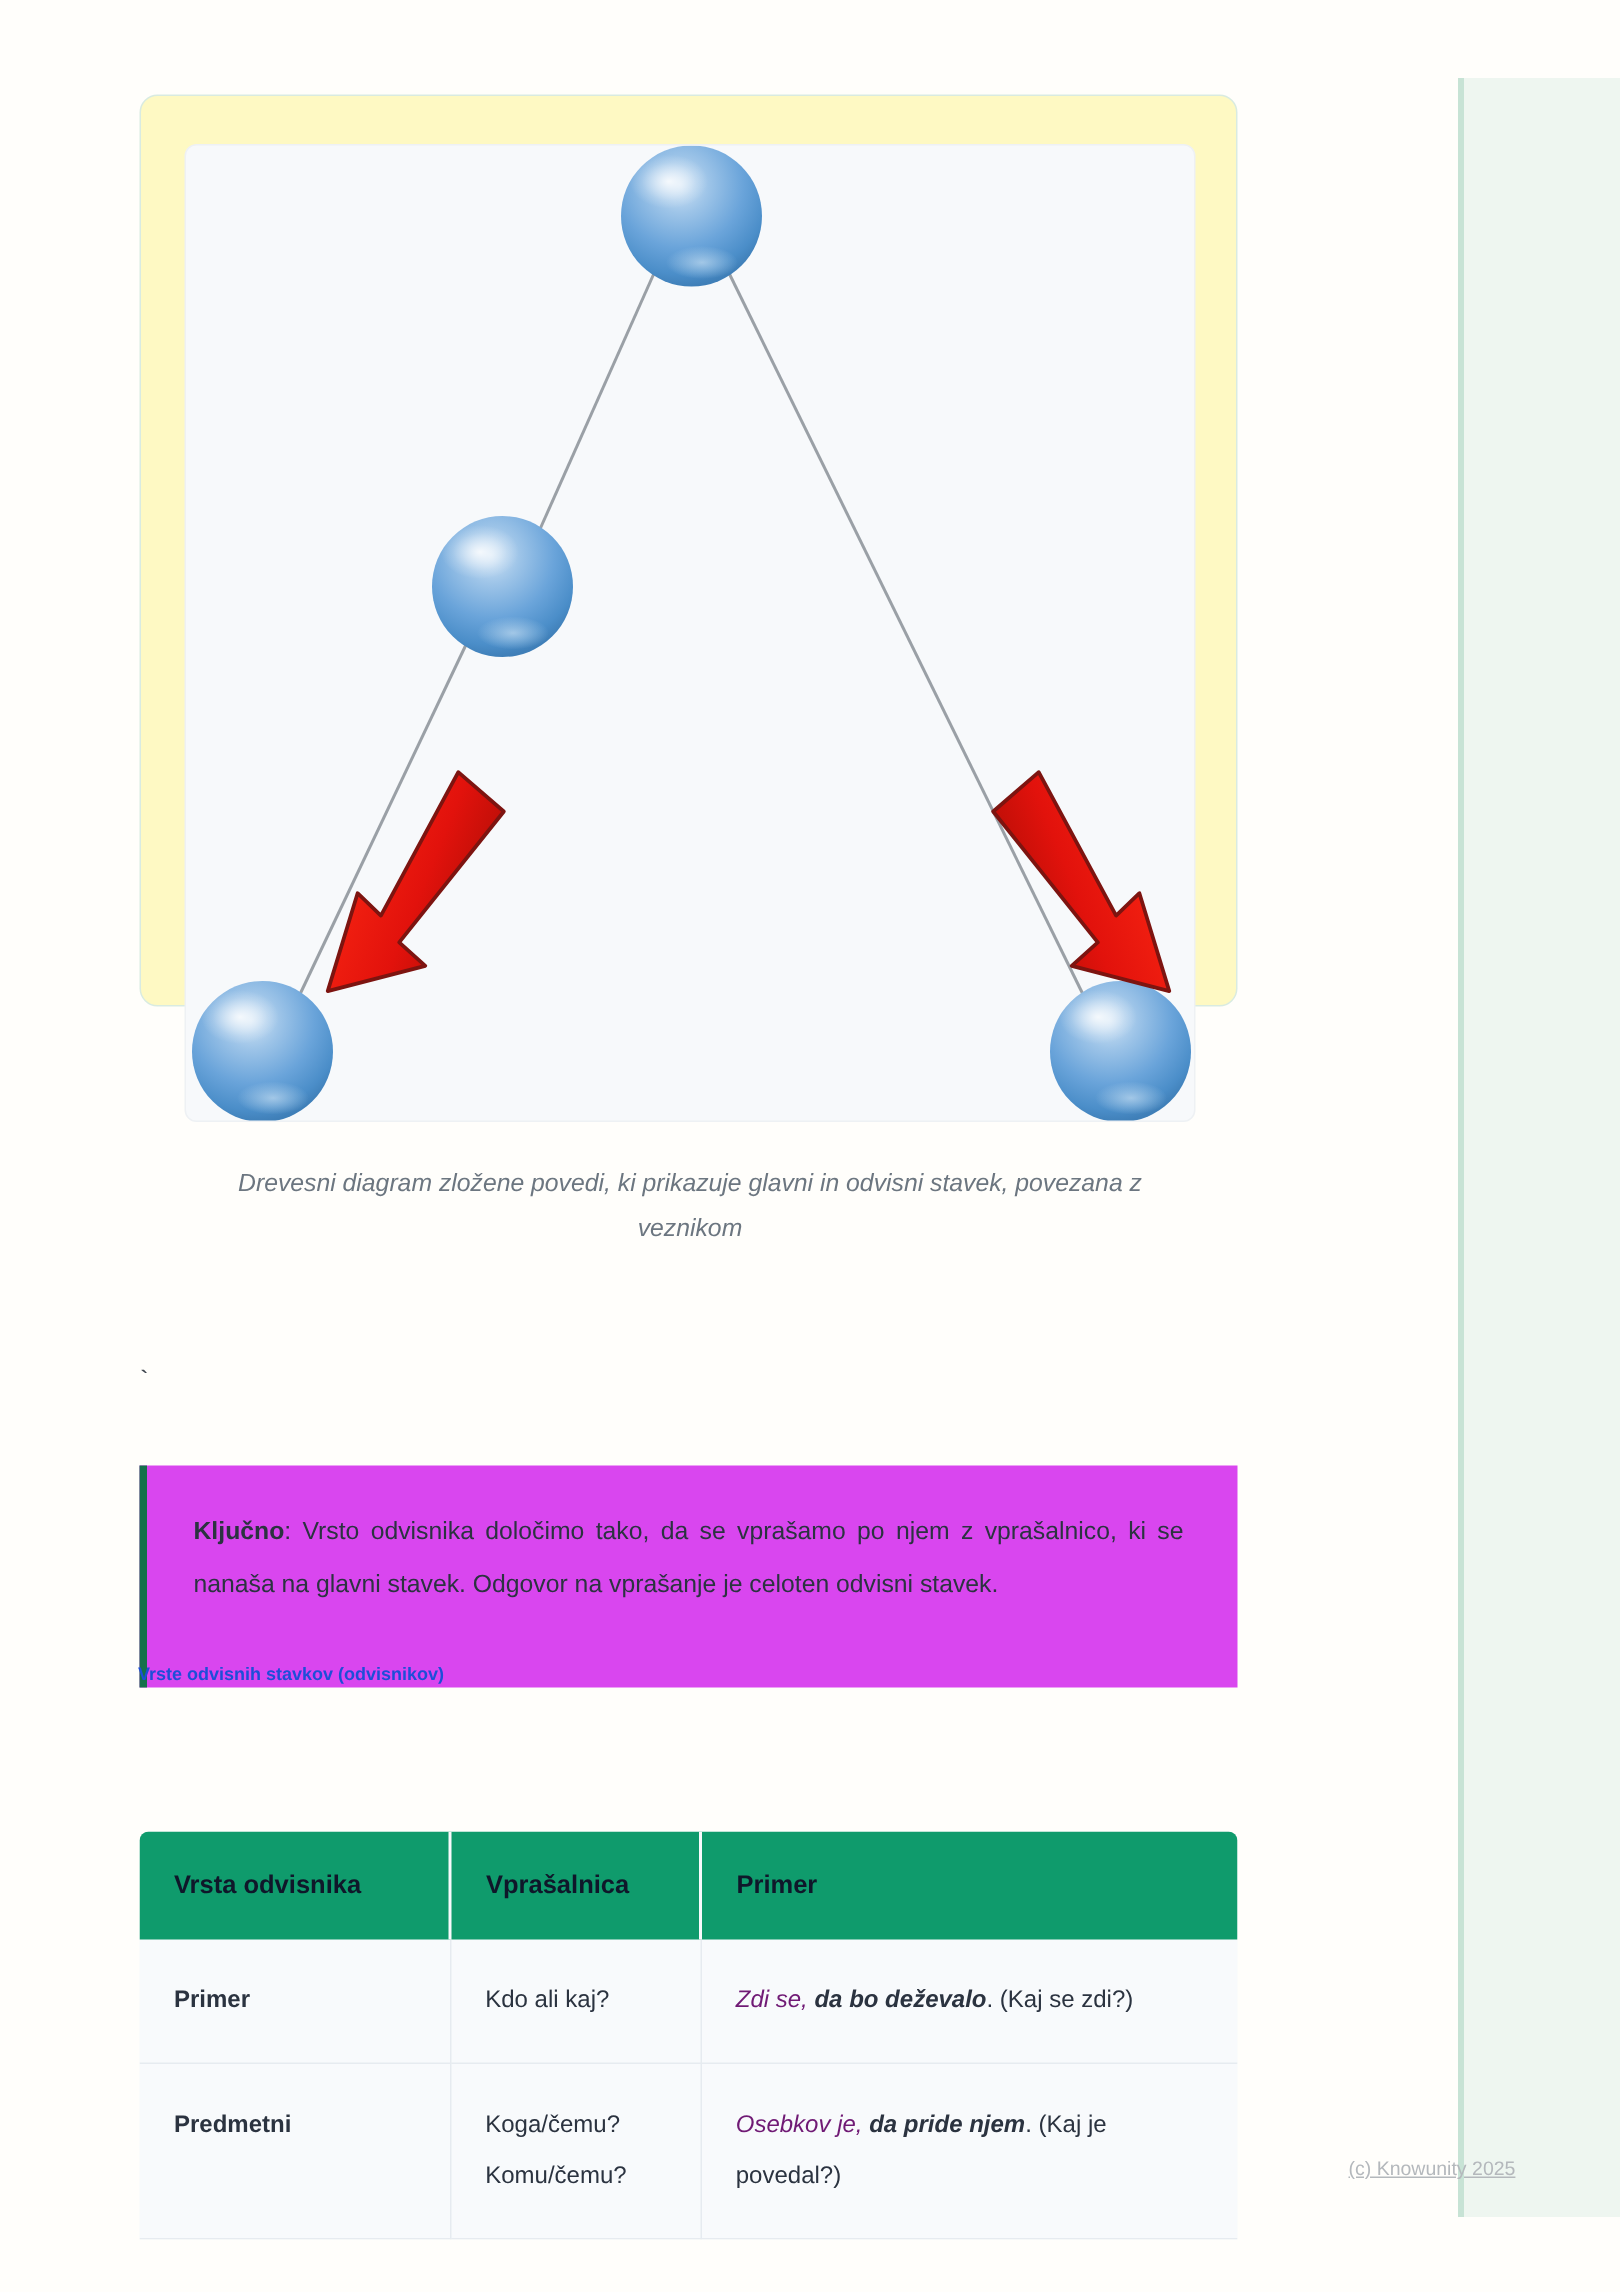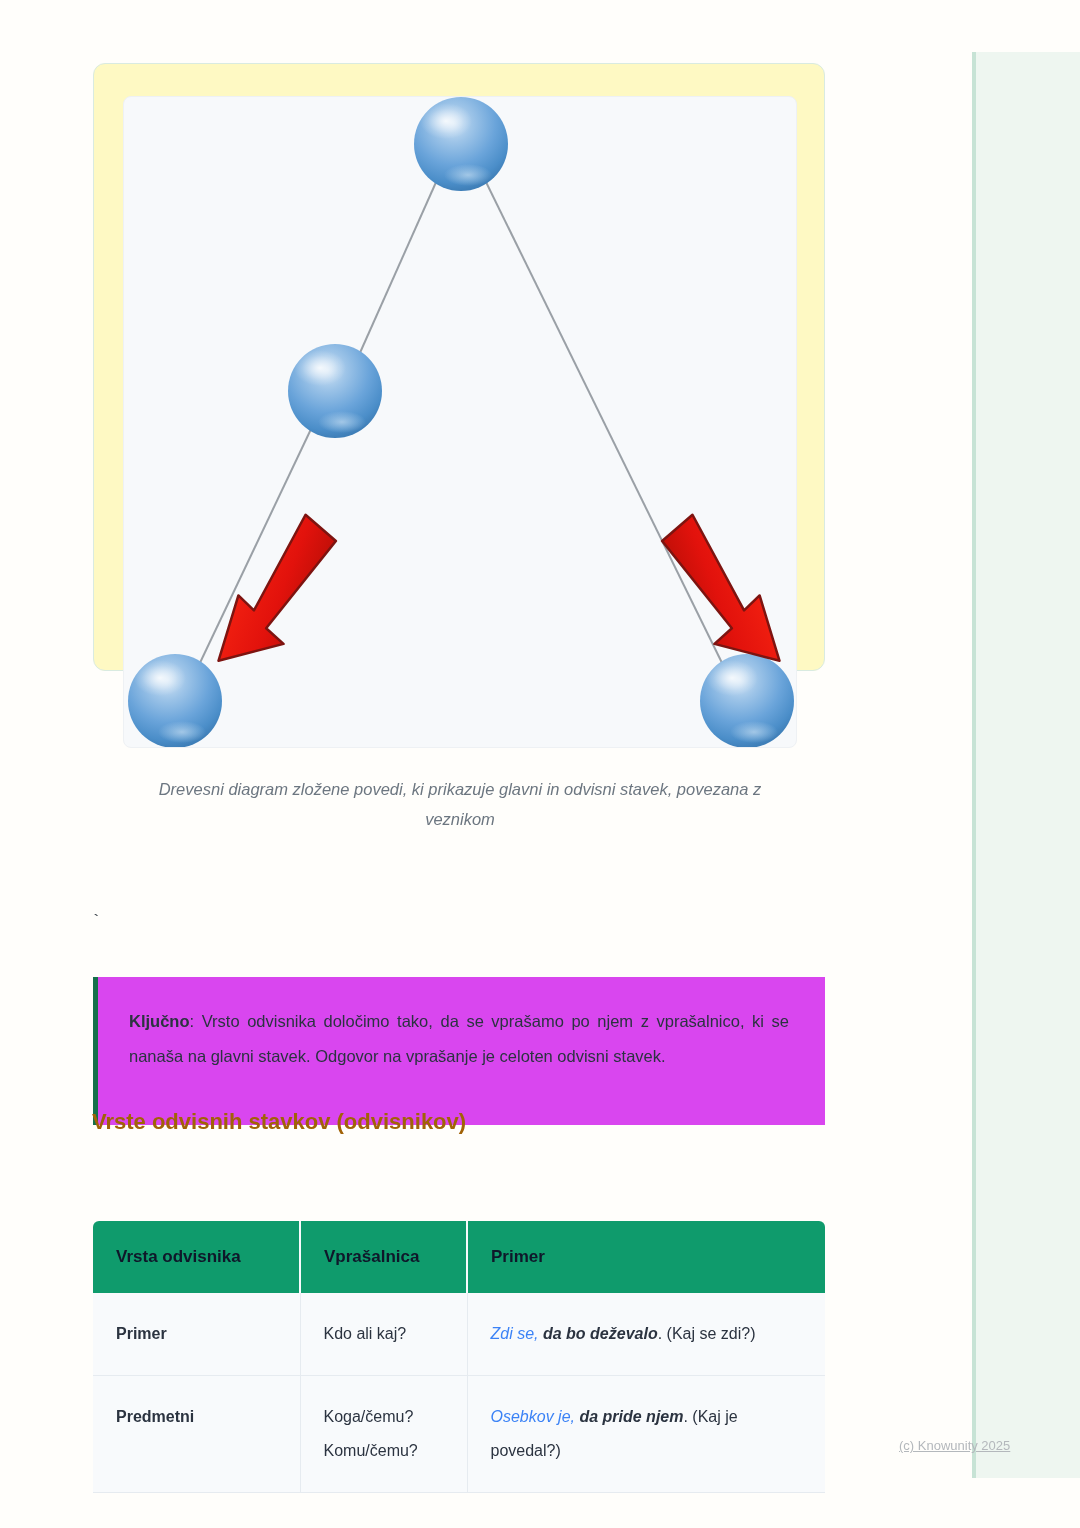--- a/index.html
+++ b/index.html
@@ -117,23 +117,23 @@
     text-align: justify;
     color: #2b3340;
   }
   #callout-text b { font-weight: bold; }
 
   
   #section-heading {
     position: absolute;
     left: 92px;
     top: 1109px;
-    font-size: 22px;
+    font-size: 12px;
     font-weight: bold;
-    color: #a16207;
+    color: #1d4ed8;
   }
 
   
   #types-table {
     position: absolute;
     left: 93px;
     top: 1221px;
     width: 732px;
     border-collapse: collapse;
     table-layout: fixed;
@@ -160,21 +160,21 @@
   #types-table tbody td {
     padding: 24px 23px;
     vertical-align: top;
     border-right: 1px solid #e6ebf0;
     border-bottom: 1px solid #e6ebf0;
     line-height: 34px;
     color: #2b3340;
   }
   #types-table tbody td:last-child { border-right: none; }
   #types-table tbody td.type-cell { font-weight: bold; }
-  #types-table tbody td.ex-cell i { font-style: italic; color: #3b82f6; }
+  #types-table tbody td.ex-cell i { font-style: italic; color: #701a75; }
   #types-table tbody td.ex-cell b { font-style: italic; font-weight: bold; text-align: right; }
 
   
   #watermark {
     position: absolute;
     left: 899px;
     top: 1438px;
     font-size: 13px;
     color: #b4b8bc;
     white-space: nowrap;

